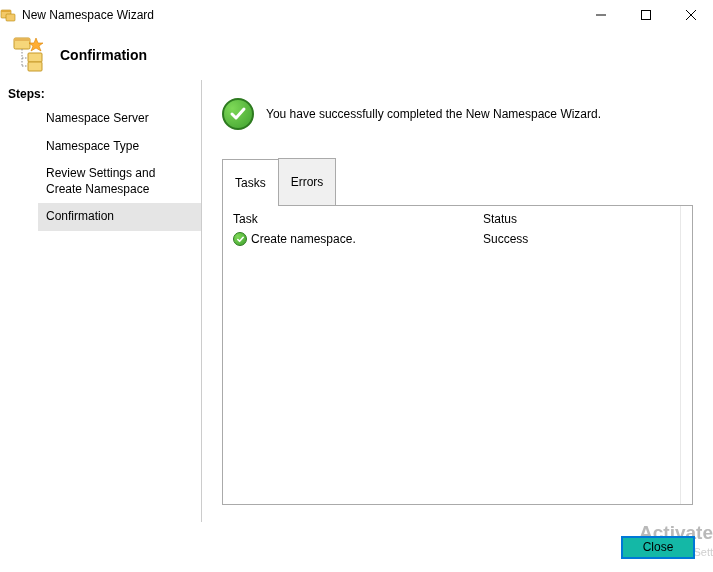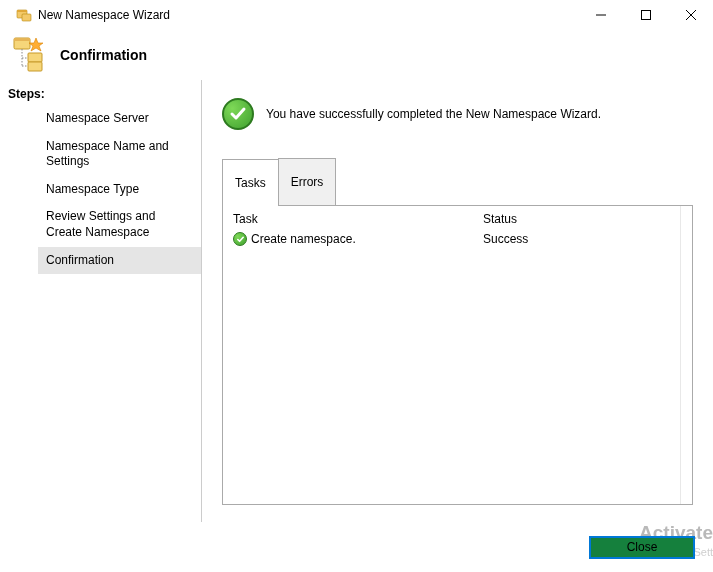--- a/index.html
+++ b/index.html
@@ -9,21 +9,21 @@
       background: #fff;
       width: 713px;
       height: 572px;
       overflow: hidden;
       position: relative;
     }
     .titlebar {
       height: 30px;
       display: flex;
       align-items: center;
-      padding: 0 0 0 16px;
+      padding: 0 0 0 0;
       background: #fff;
     }
     .titlebar-icon {
       width: 16px;
       height: 16px;
       margin-right: 6px;
       position: relative;
     }
     .titlebar-title {
       flex: 1;
@@ -172,24 +172,24 @@
       bottom: 0;
       right: 0;
       left: 0;
       height: 50px;
       display: flex;
       justify-content: flex-end;
       align-items: center;
       padding-right: 18px;
     }
     .close-btn {
-      width: 106px;
+      width: 74px;
       height: 23px;
       border: 2px solid #0078d7;
-      background: #15803d;
+      background: #14b8a6;
       font-size: 12px;
       cursor: pointer;
       font-family: inherit;
     }
     .watermark {
       position: absolute;
       right: 0;
       bottom: 28px;
       color: #b9b9b9;
       font-size: 19px;
@@ -260,21 +260,20 @@
       <rect x="18" y="26" width="14" height="9" rx="1" fill="#f6d67a" stroke="#c79a2a" stroke-width="1"></rect>
     </svg>
   </span>
   <span class="header-title">Confirmation</span>
 </div>
 
 <div class="content-area">
   <div class="sidebar">
     <div class="steps-label">Steps:</div>
     <div class="step-item">Namespace Server</div>
-    <div class="step-item">Namespace Name and Settings</div>
     <div class="step-item">Namespace Type</div>
     <div class="step-item">Review Settings and Create Namespace</div>
     <div class="step-item active">Confirmation</div>
   </div>
 
   <div class="main">
     <div class="success-row">
       <span class="success-circle">
         <svg width="20" height="20" viewBox="0 0 20 20">
           <path d="M4 10 L8 14 L16 5" stroke="#fff" stroke-width="3" fill="none" stroke-linecap="round" stroke-linejoin="round"></path>

